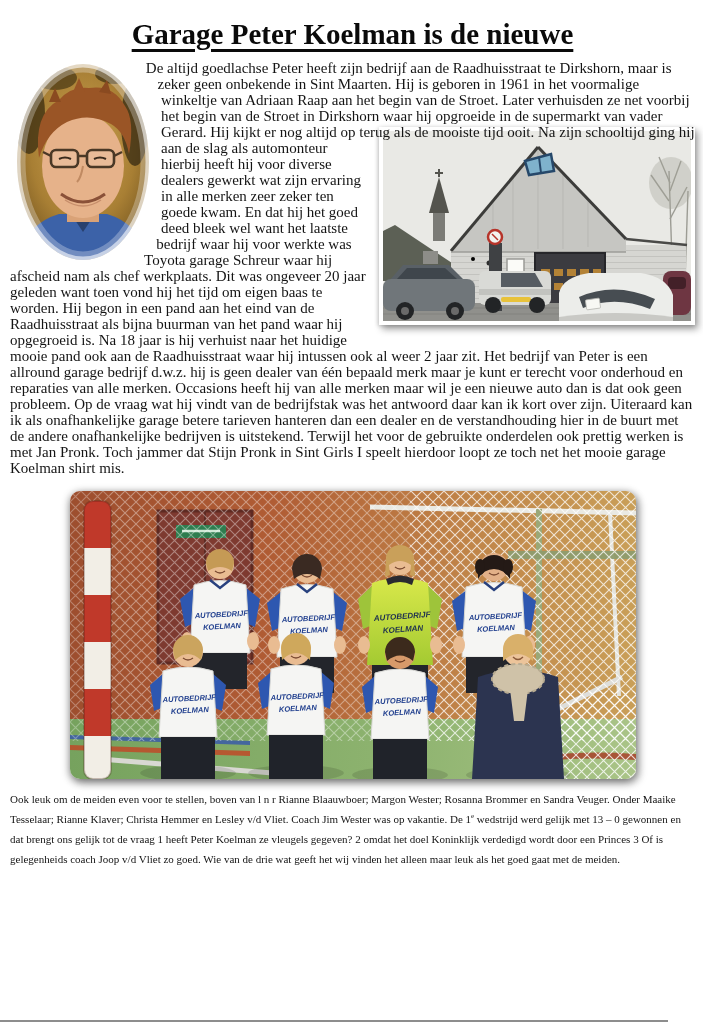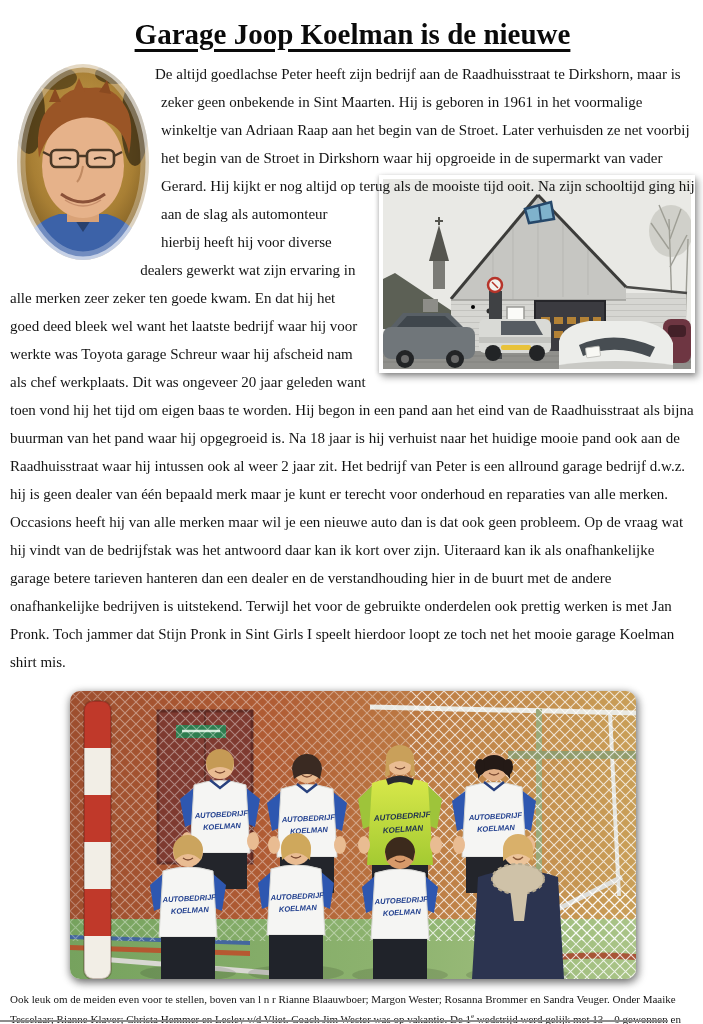--- a/index.html
+++ b/index.html
@@ -22,21 +22,21 @@
     font-weight:700;
     color:#0a0a0a;
   }
   .title .tline{
     text-decoration:underline;
     text-decoration-thickness:2.5px;
     text-underline-offset:5px;
   }
   .article{
     font-size:15px;
-    line-height:28px;
+    line-height:16px;
     text-align:left;
   }
   .portrait-float{
     float:left;
     width:136px;height:200px;
     margin:2px 10px 4px 5px;
     shape-outside:ellipse(52% 50% at 49% 50%);
     shape-margin:14px;
   }
   .portrait-float svg{display:block;width:136px;height:200px;}
@@ -70,21 +70,21 @@
     width:668px;height:0;
     border-top:2px solid #8d8d8d;
   }
 </style>
 </head>
 <body>
 
 <div class="page">
 
   <h1 class="title">
-    <span class="tline">Garage Joop Koelman is de nieuwe</span><br>
+    <span class="tline">Garage Peter Koelman is de nieuwe</span><br>
   </h1>
 
   <div class="article">
 
     
     <div class="portrait-float">
       <svg viewBox="0 0 136 200" xmlns="http://www.w3.org/2000/svg">
         <defs>
           <radialGradient id="pbg" cx="50%" cy="42%" r="70%">
             <stop offset="0%" stop-color="#cfa654"></stop>

